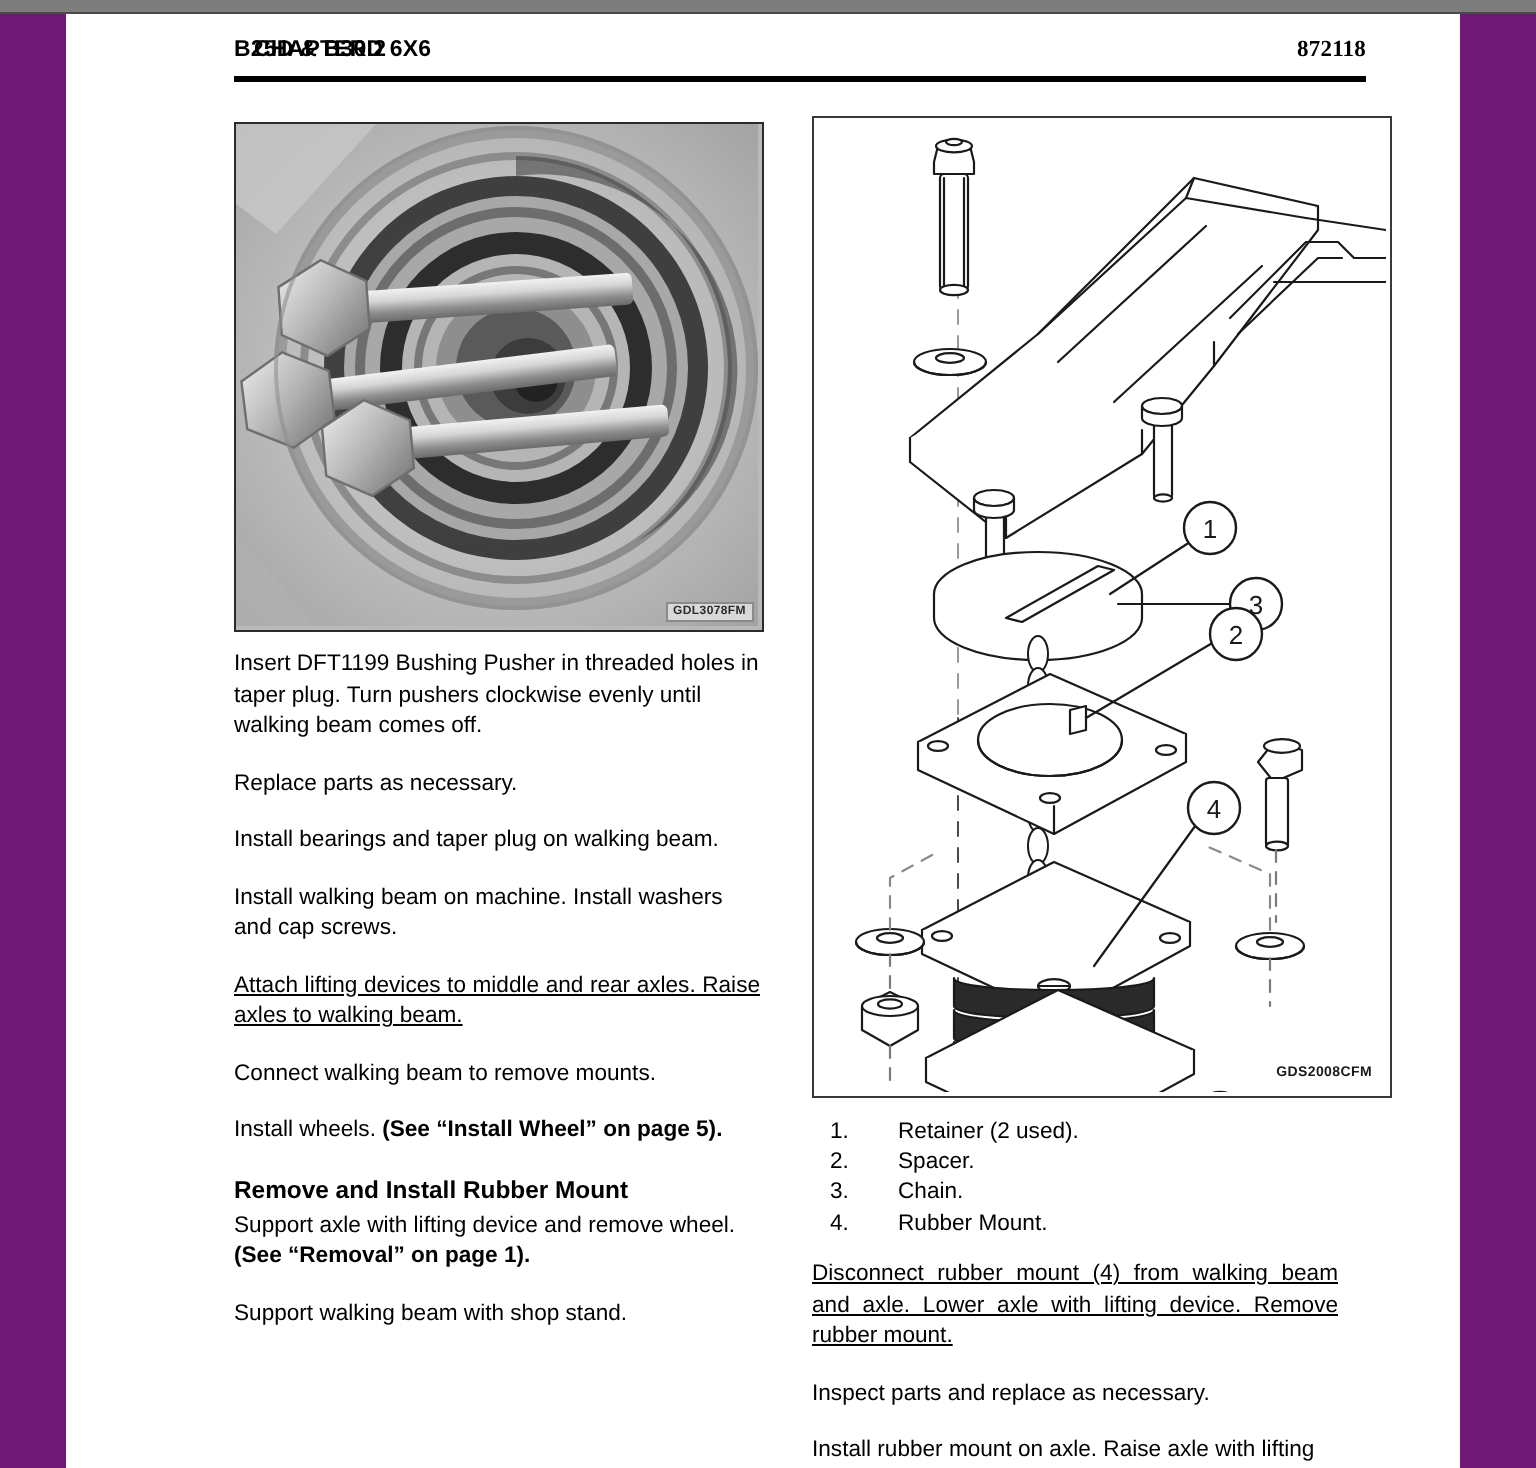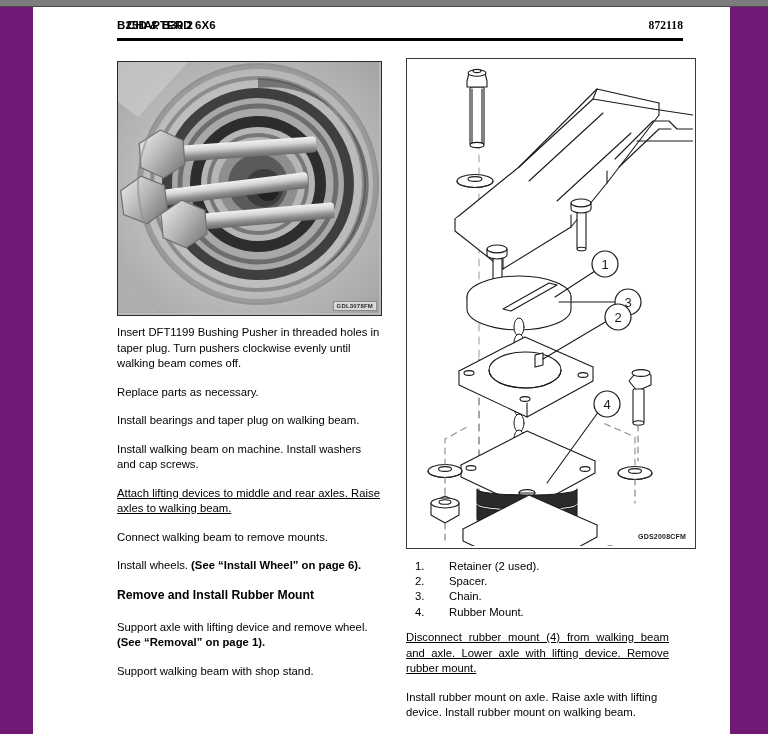--- a/index.html
+++ b/index.html
@@ -69,21 +69,21 @@
     color: #000;
   }
   #colLeft  { left: 84px;  top: 50px; }
 
   .para { margin: 0 0 13px 0; }
   .para.justify { text-align: justify; text-align-last: left; text-decoration: underline; }
   .para b { font-weight: bold; }
   .subhead {
     font-size: 12.2px;
     font-weight: bold;
-    margin: 0 0 17px 0;
+    margin: 0 0 3px 0;
     line-height: 16px;
   }
 
   
   #photoWrap {
     position: absolute;
     left: 84px;
     top: 54px;
     width: 263px;
     height: 253px;
@@ -227,21 +227,21 @@
       <div id="photoCode">GDL3078FM</div>
     </div>
 
     <div class="col" id="colLeft" style="top:318px;">
       <p class="para">Insert DFT1199 Bushing Pusher in threaded holes in taper plug. Turn pushers clockwise evenly until walking beam comes off.</p>
       <p class="para">Replace parts as necessary.</p>
       <p class="para">Install bearings and taper plug on walking beam.</p>
       <p class="para">Install walking beam on machine. Install washers and cap screws.</p>
       <p class="para justify">Attach lifting devices to middle and rear axles. Raise axles to walking beam.</p>
       <p class="para">Connect walking beam to remove mounts.</p>
-      <p class="para"><span>Install wheels. </span><b>(See “Install Wheel” on page 6).</b></p>
+      <p class="para"><span>Install wheels. </span><b>(See “Install Wheel” on page 5).</b></p>
       <p class="subhead">Remove and Install Rubber Mount</p>
       <p class="para"><span>Support axle with lifting device and remove wheel. </span><b>(See “Removal” on page 1).</b></p>
       <p class="para">Support walking beam with shop stand.</p>
     </div>
 
     <div id="diagramWrap">
       <svg width="286" height="487" viewBox="0 0 286 487">
         <g fill="none" stroke="#1a1a1a" stroke-width="1.1" stroke-linejoin="round" stroke-linecap="round">
 
           <line x1="72" y1="70" x2="72" y2="300" stroke="#9a9a9a" stroke-width="1" stroke-dasharray="7 6"></line>
@@ -398,17 +398,18 @@
         <span class="part-lbl">Chain.</span>
       </div>
       <div class="part-row">
         <span class="part-num">4.</span>
         <span class="part-lbl">Rubber Mount.</span>
       </div>
     </div>
 
     <div id="rightText">
       <p class="para justify">Disconnect rubber mount (4) from walking beam and axle. Lower axle with lifting device. Remove rubber mount.</p>
+      <p class="para">Inspect parts and replace as necessary.</p>
       <p class="para">Install rubber mount on axle. Raise axle with lifting device. Install rubber mount on walking beam.</p>
     </div>
 
   </div>
 </div>
 
 </body></html>

